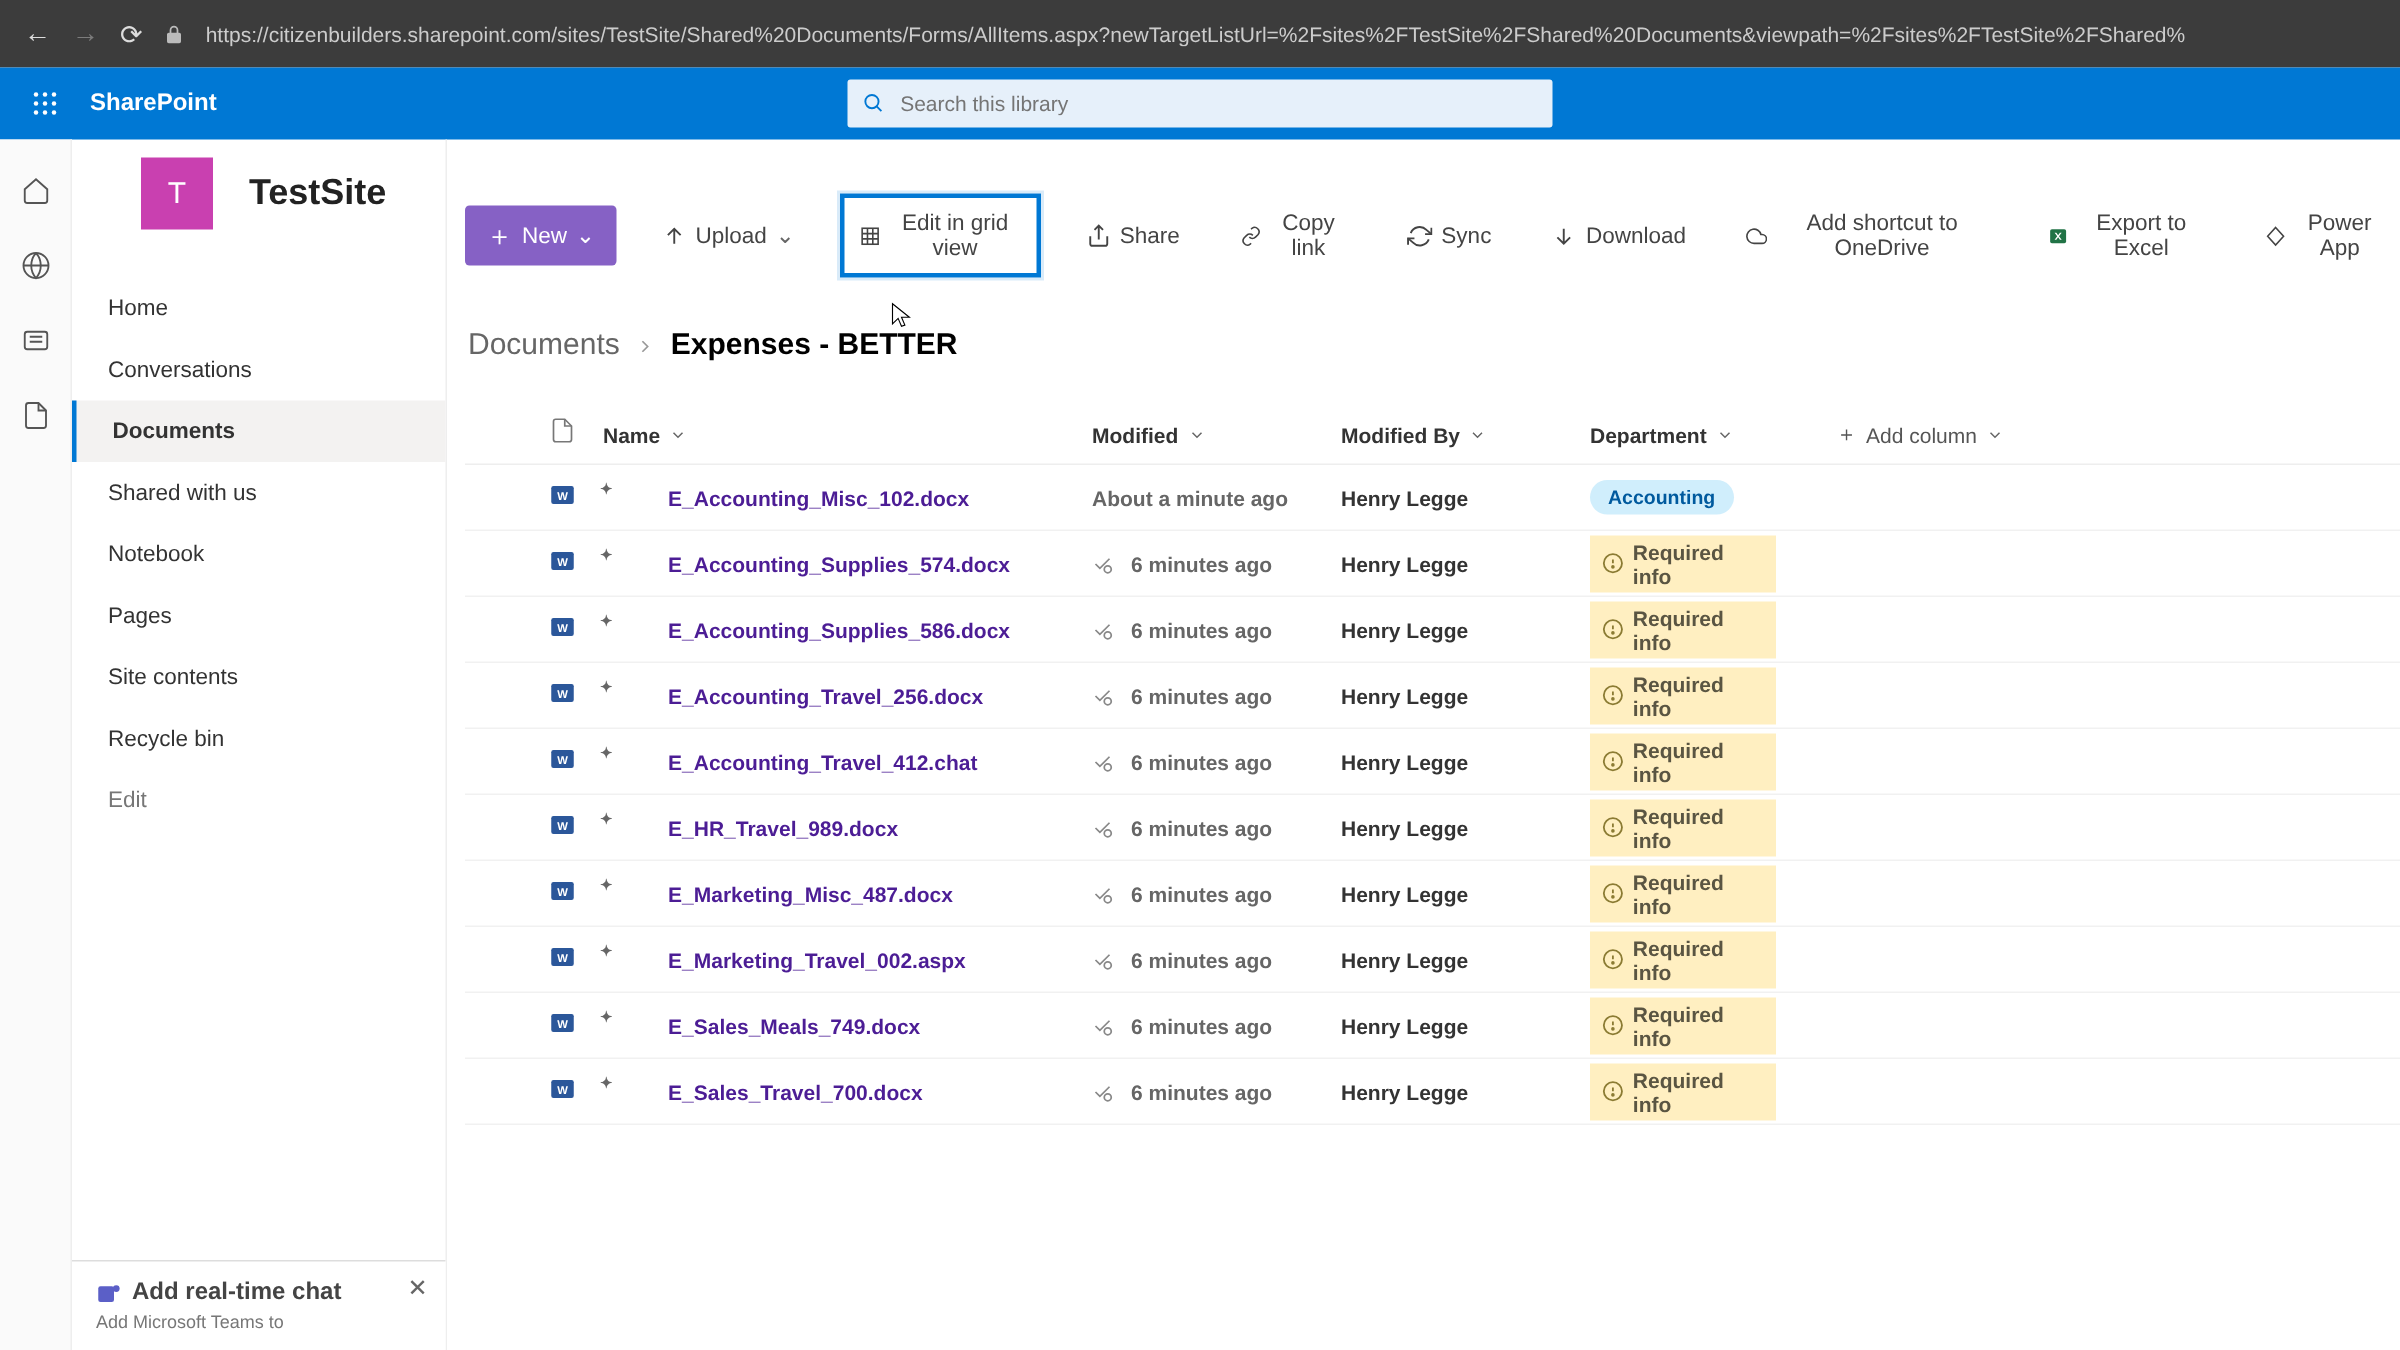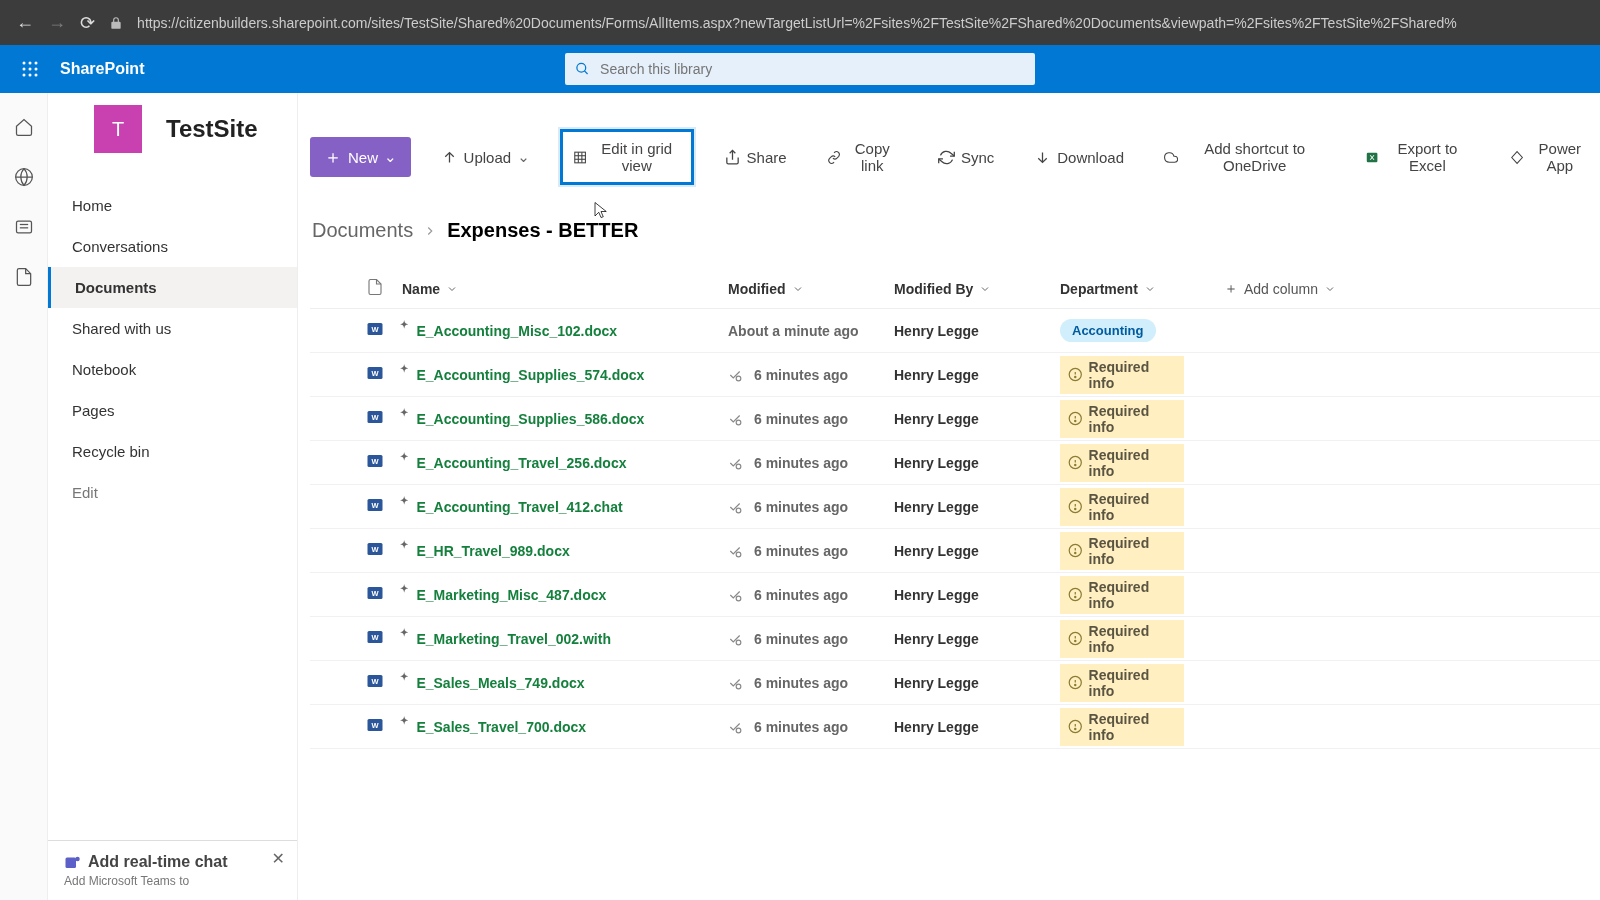--- a/index.html
+++ b/index.html
@@ -51,21 +51,21 @@
 .col-sel { width: 56px; }
 .col-icon { width: 36px; }
 .col-name { width: 326px; font-weight: 600; font-size: 14px; color: #333; display: flex; align-items: center; gap: 6px; }
 .col-mod { width: 166px; font-weight: 600; font-size: 14px; color: #333; display: flex; align-items: center; gap: 6px; }
 .col-modby { width: 166px; font-weight: 600; font-size: 14px; color: #333; display: flex; align-items: center; gap: 6px; }
 .col-dept { width: 164px; font-weight: 600; font-size: 14px; color: #333; display: flex; align-items: center; gap: 6px; }
 .col-add { font-size: 14px; color: #555; display: flex; align-items: center; gap: 6px; cursor: pointer; }
 .sort-chevron { width: 12px; height: 12px; color: #666; }
 
 .trow { display: flex; align-items: center; height: 44px; border-bottom: 1px solid #f1f1f1; font-size: 14px; color: #444; }
-.trow .col-name > .fname { color: #15803d; }
+.trow .col-name > .fname { color: #4c1d95; margin-left: 29px; }
 .file-icon { width: 18px; height: 18px; }
 .checkout-icon { width: 14px; height: 14px; color: #666; margin-right: 4px; }
 .modified-cell { color: #666; }
 .dept-tag { display: inline-block; background: #d0eefc; color: #005a9e; border-radius: 14px; padding: 4px 12px; font-size: 13px; }
 .req-cell { background: #ffefc1; height: 38px; display: flex; align-items: center; gap: 6px; padding: 0 8px; width: 124px; color: #5a5542; }
 .warn-icon { width: 15px; height: 15px; color: #8b7b33; }
 .file-type-icon { width: 18px; height: 18px; color: #777; }
 .cursor { position: absolute; left: 592px; top: 201px; width: 18px; height: 18px; pointer-events: none; }
 .new-ind { position: relative; top: -6px; left: -2px; font-size: 10px; color: #666; }
 
@@ -137,20 +137,21 @@
   </div>
 
   <div class="left-nav" style="padding-top:86px">
     <div class="nav-items" id="nav-items">
         <div class="nav-item">Home</div>
         <div class="nav-item">Conversations</div>
         <div class="nav-item active">Documents</div>
         <div class="nav-item">Shared with us</div>
         <div class="nav-item">Notebook</div>
         <div class="nav-item">Pages</div>
+        <div class="nav-item">Site contents</div>
         <div class="nav-item">Recycle bin</div>
         <div class="nav-item muted">Edit</div>
       </div>
     <div class="teams-popup">
       <span class="close">✕</span>
       <div class="teams-title">
         <svg width="18" height="18" viewBox="0 0 24 24" fill="#5b5fc7">
             <rect x="2" y="6" width="14" height="14" rx="2"></rect>
             <circle cx="18" cy="8" r="3"></circle>
           </svg>
@@ -473,21 +474,21 @@
             </div>
           </div>
           <div class="trow">
             <div class="col-sel"></div>
             <div class="col-icon"><svg class="file-icon" viewBox="0 0 24 24">
                 <rect x="2" y="4" width="20" height="16" rx="2" fill="#2b579a"></rect>
                 <text x="12" y="16" text-anchor="middle" fill="#fff" font-size="10" font-weight="bold">W</text>
               </svg></div>
             <div class="col-name">
               <span class="new-ind">✦</span>
-              <span class="fname">E_Marketing_Travel_002.with</span>
+              <span class="fname">E_Marketing_Travel_002.aspx</span>
             </div>
             <div class="col-mod modified-cell" style="display:flex;align-items:center;gap:8px">
               <svg class="checkout-icon" viewBox="0 0 24 24" fill="none" stroke="#888" stroke-width="2">
                 <path d="M20 6L9 17l-5-5"></path>
                 <circle cx="18" cy="18" r="4"></circle>
               </svg>
               <span>6 minutes ago</span>
             </div>
             <div class="col-modby">Henry Legge</div>
             <div class="col-dept">

